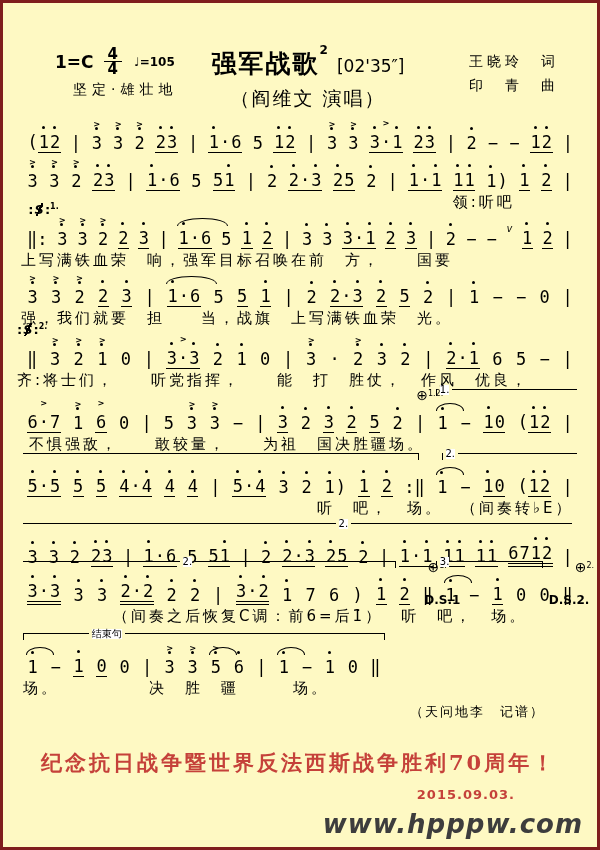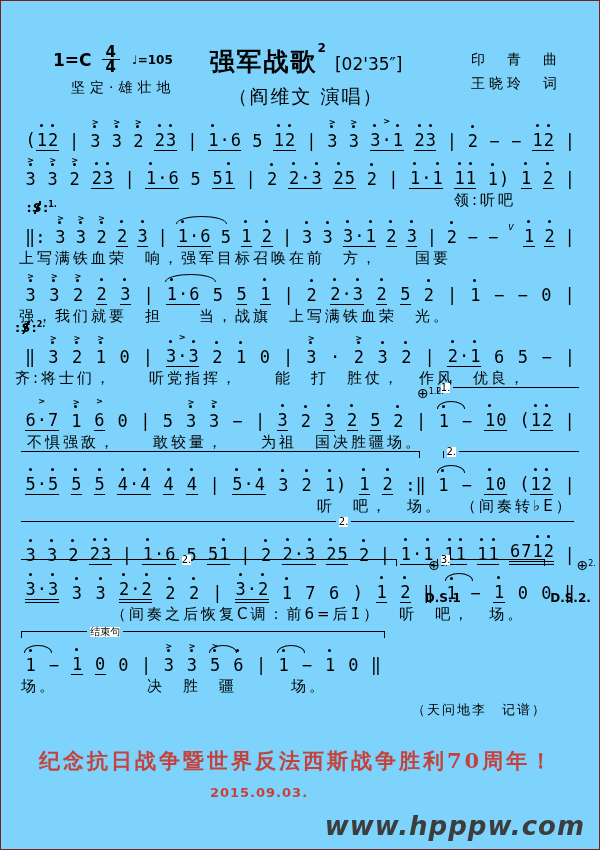--- a/index.html
+++ b/index.html
@@ -1,19 +1,19 @@
 <!DOCTYPE html>
 <html><head>
 <meta charset="utf-8">
 <style>
   html,body{margin:0;padding:0;background:#888;}
   .page{
     position:relative; width:600px; height:850px; margin:0 auto;
-    background:#7dd3fc; color:#000; box-sizing:border-box;
-    border:1px solid #7f1d1d; overflow:hidden;
+    background:#fef9c3; color:#000; box-sizing:border-box;
+    border:3px solid #7f1d1d; overflow:hidden;
     font-family:"DejaVu Sans", sans-serif;
   }
   
   .header{position:relative; height:64px; margin-top:44px;}
   .keysig{position:absolute; left:52px; top:0; display:flex; align-items:center; font-size:17px; font-weight:bold;}
   .frac{display:inline-flex; flex-direction:column; text-align:center; font-size:15px; line-height:14px; font-weight:bold; margin:0 10px;}
   .frac .ft{border-bottom:1.5px solid #000; padding:0 4px;}
   .tempo{font-size:12px; font-weight:bold; margin-left:2px;}
   .expr{position:absolute; left:70px; top:34px; font-size:14px; letter-spacing:5px;}
   .titleblock{position:absolute; left:190px; top:-4px; width:230px; text-align:center;}
@@ -53,21 +53,21 @@
   .volta,.vlabel{position:absolute; top:5px; display:flex; align-items:flex-start; height:8px;}
   .vl{font-size:10px; line-height:10px; margin:-4px 3px 0 3px; white-space:nowrap; background:#fff;}
   .seg{border-top:1.5px solid #000; height:6px;}
   .grow{flex:1;}
   .tick{width:0; height:7px; border-left:1.5px solid #000;}
   .dsl{position:absolute; font-size:12px; font-weight:bold; font-family:"DejaVu Sans",sans-serif;margin-left:45px;}
   
   .transcriber{text-align:right; margin:4px 52px 0 0; font-size:13px; letter-spacing:2px;}
   .slogan{margin:28px 20px 0 38px; font-size:21px; font-weight:bold; letter-spacing:3px;
           font-family:"DejaVu Serif","Liberation Serif",serif;}
-  .date{text-align:center; margin:10px 82px 0 0; font-size:13px; font-weight:bold; letter-spacing:1px;}
+  .date{text-align:right; margin:10px 82px 0 0; font-size:13px; font-weight:bold; letter-spacing:1px;}
   .watermark{position:absolute; right:14px; bottom:8px; font-size:26px; font-weight:bold; font-style:italic; color:#3d3d3d; letter-spacing:1px;}
 </style>
 </head>
 <body>
 
 <div class="page">
   <div class="header">
     <div class="keysig">
       <span>1=C</span>
       <span class="frac">
@@ -78,22 +78,22 @@
     </div>
     <div class="expr">坚定·雄壮地</div>
     <div class="titleblock">
       <div>
         <span class="title">强军战歌</span><sup>2</sup>
         <span class="dur">[02'35″]</span>
       </div>
       <div class="perf">（阎维文 演唱）</div>
     </div>
     <div class="credits">
+      <div>王晓玲　词</div>
       <div>印　青　曲</div>
-      <div>王晓玲　词</div>
     </div>
   </div>
 
   <div id="score">
       <div class="sys" style="margin-top: 6px;">
         <div class="notes">
           <span class="tok"><span class="core u1"><span class="ch par">(</span><span class="ch d">1</span><span class="ch d">2</span></span></span>
           <span class="tok bar">|</span>
           <span class="tok"><span class="accm">&gt;</span><span class="core"><span class="ch d">3</span></span></span>
           <span class="tok"><span class="accm">&gt;</span><span class="core"><span class="ch d">3</span></span></span>

